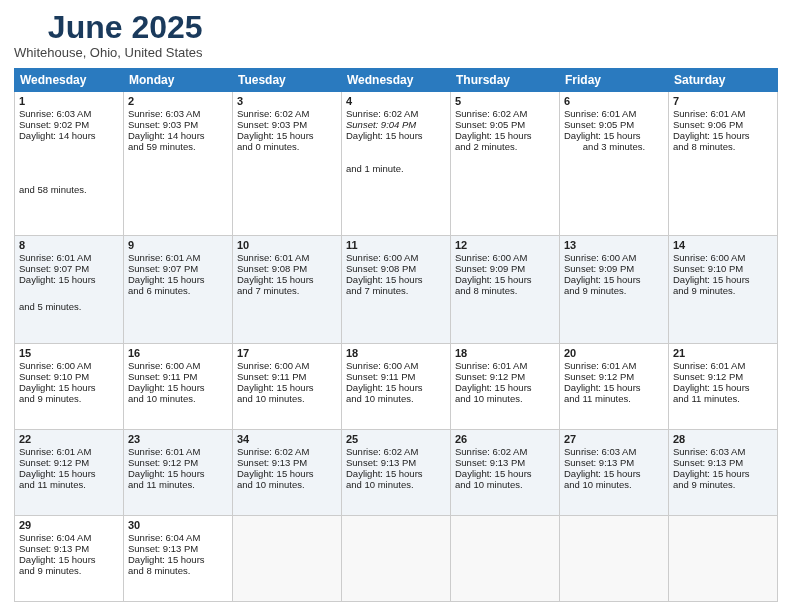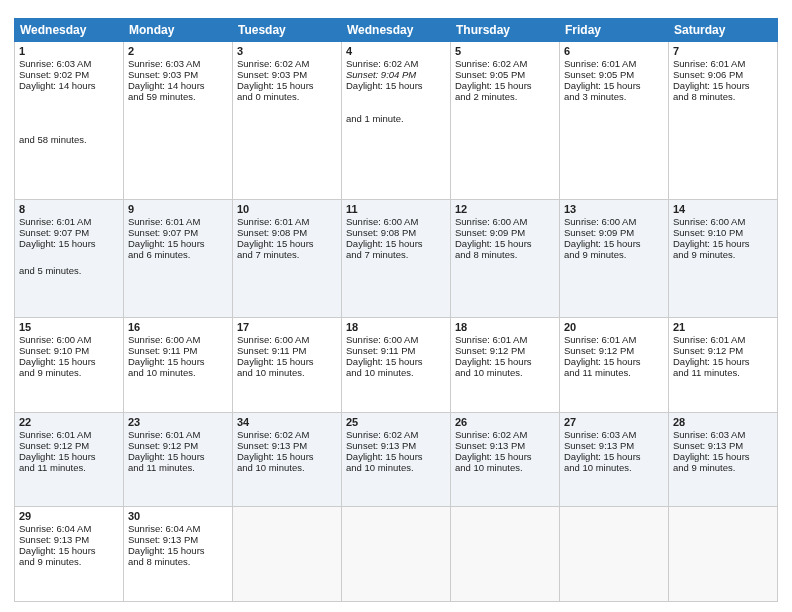--- a/index.html
+++ b/index.html
@@ -75,20 +75,24 @@
     }
     .empty-cell {
       background: #f8f8f8 !important;
     }
   </style>
 </head>
 <body>
 
 <div class="page">
   <div class="header">
+    <div class="title-block">
+      <div class="month-title">June 2025</div>
+      <div class="location">Whitehouse, Ohio, United States</div>
+    </div>
   </div>
 
   <table class="calendar-table">
     <thead>
       <tr>
         <th>Wednesday</th>
         <th>Monday</th>
         <th>Tuesday</th>
         <th>Wednesday</th>
         <th>Thursday</th>
@@ -131,21 +135,21 @@
             <span style="display: block;">Sunrise: 6:02 AM</span>
             <span style="display: block;">Sunset: 9:05 PM</span>
             <span style="display: block;">Daylight: 15 hours</span>
             <span style="display: block;">and 2 minutes.</span>
           </td>
           <td>
             <span class="day-num">6</span>
             <span style="display: block;">Sunrise: 6:01 AM</span>
             <span style="display: block;">Sunset: 9:05 PM</span>
             <span style="display: block;">Daylight: 15 hours</span>
-            <span style="display: block;">and 3 minutes.</span>
+            <span style="display: block; text-align: center;">and 3 minutes.</span>
           </td>
           <td>
             <span class="day-num">7</span>
             <span style="display: block;">Sunrise: 6:01 AM</span>
             <span style="display: block;">Sunset: 9:06 PM</span>
             <span style="display: block;">Daylight: 15 hours</span>
             <span style="display: block;">and 8 minutes.</span>
           </td>
         </tr>
         <tr>

